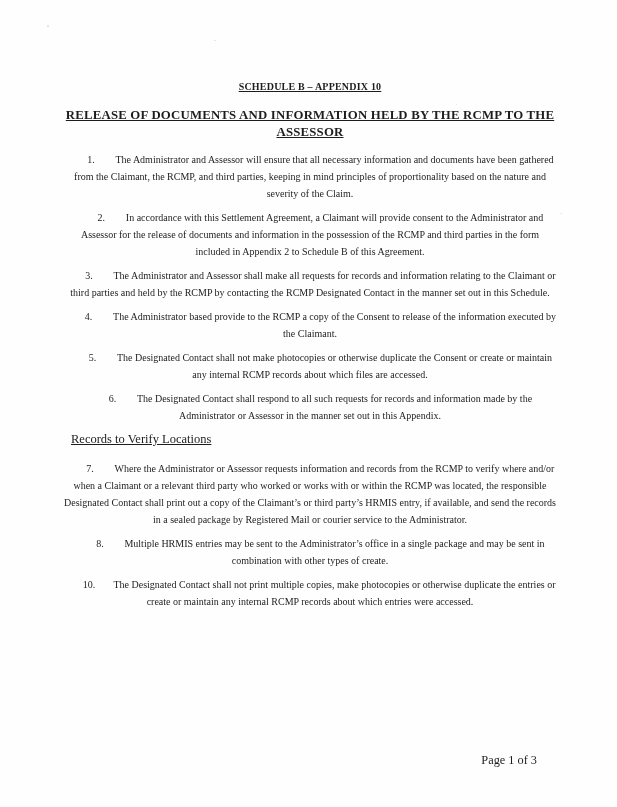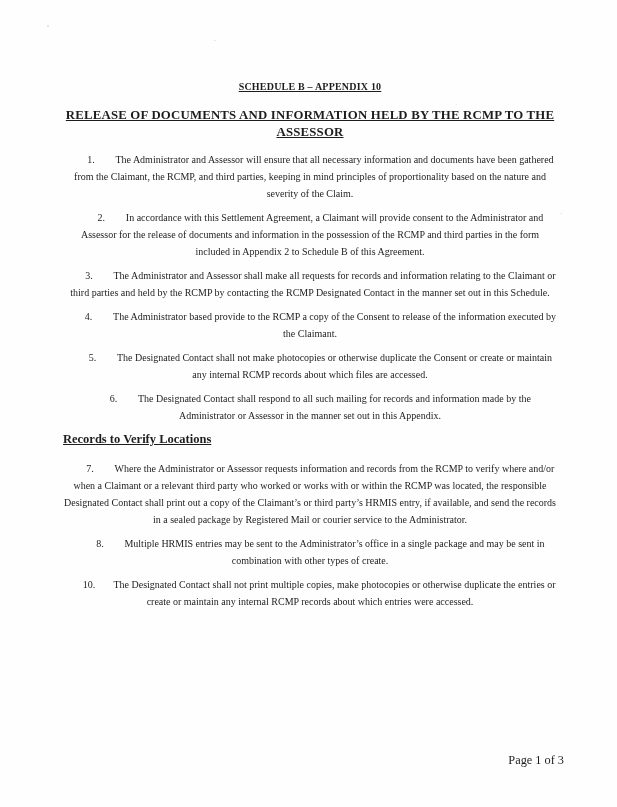--- a/index.html
+++ b/index.html
@@ -42,29 +42,29 @@
     line-height: 17px;
     margin: 0 0 7px 0;
     text-align: center;
   }
   .pnum {
     display: inline-block;
     width: 49px;
   }
   .section-heading {
     font-size: 12.5px;
-    font-weight: bold;
+    font-weight: normal;
     text-decoration: underline;
     line-height: 17px;
-    margin: 0 0 12px 0;
+    margin: 0 0 12px 8px;
   }
   .page-footer {
     position: absolute;
     top: 752px;
-    right: 53px;
+    right: 80px;
     font-size: 12.3px;
     line-height: 17px;
   }
   
   .speck {
     position: absolute;
     background: #9a9a9a;
     border-radius: 50%;
   }
   .speck.s1 { left: 47px;  top: 25px;  width: 2px; height: 2px; opacity: 0.35; }
@@ -91,21 +91,21 @@
     <p class="numbered"><span class="pnum">1.</span><span>The Administrator and Assessor will ensure that all necessary information and documents have been gathered from the Claimant, the RCMP, and third parties, keeping in mind principles of proportionality based on the nature and severity of the Claim.</span></p>
 
     <p class="numbered"><span class="pnum">2.</span><span>In accordance with this Settlement Agreement, a Claimant will provide consent to the Administrator and Assessor for the release of documents and information in the possession of the RCMP and third parties in the form included in Appendix 2 to Schedule B of this Agreement.</span></p>
 
     <p class="numbered"><span class="pnum">3.</span><span>The Administrator and Assessor shall make all requests for records and information relating to the Claimant or third parties and held by the RCMP by contacting the RCMP Designated Contact in the manner set out in this Schedule.</span></p>
 
     <p class="numbered"><span class="pnum">4.</span><span>The Administrator based provide to the RCMP a copy of the Consent to release of the information executed by the Claimant.</span></p>
 
     <p class="numbered"><span class="pnum">5.</span><span>The Designated Contact shall not make photocopies or otherwise duplicate the Consent or create or maintain any internal RCMP records about which files are accessed.</span></p>
 
-    <p class="numbered"><span class="pnum">6.</span><span>The Designated Contact shall respond to all such mailing for records and information made by the Administrator or Assessor in the manner set out in this Appendix.</span></p>
+    <p class="numbered"><span class="pnum">6.</span><span>The Designated Contact shall respond to all such requests for records and information made by the Administrator or Assessor in the manner set out in this Appendix.</span></p>
 
     <h3 class="section-heading">Records to Verify Locations</h3>
 
     <p class="numbered"><span class="pnum">7.</span><span>Where the Administrator or Assessor requests information and records from the RCMP to verify where and/or when a Claimant or a relevant third party who worked or works with or within the RCMP was located, the responsible Designated Contact shall print out a copy of the Claimant’s or third party’s HRMIS entry, if available, and send the records in a sealed package by Registered Mail or courier service to the Administrator.</span></p>
 
     <p class="numbered"><span class="pnum">8.</span><span>Multiple HRMIS entries may be sent to the Administrator’s office in a single package and may be sent in combination with other types of create.</span></p>
 
 
     <p class="numbered"><span class="pnum">10.</span><span>The Designated Contact shall not print multiple copies, make photocopies or otherwise duplicate the entries or create or maintain any internal RCMP records about which entries were accessed.</span></p>
 

